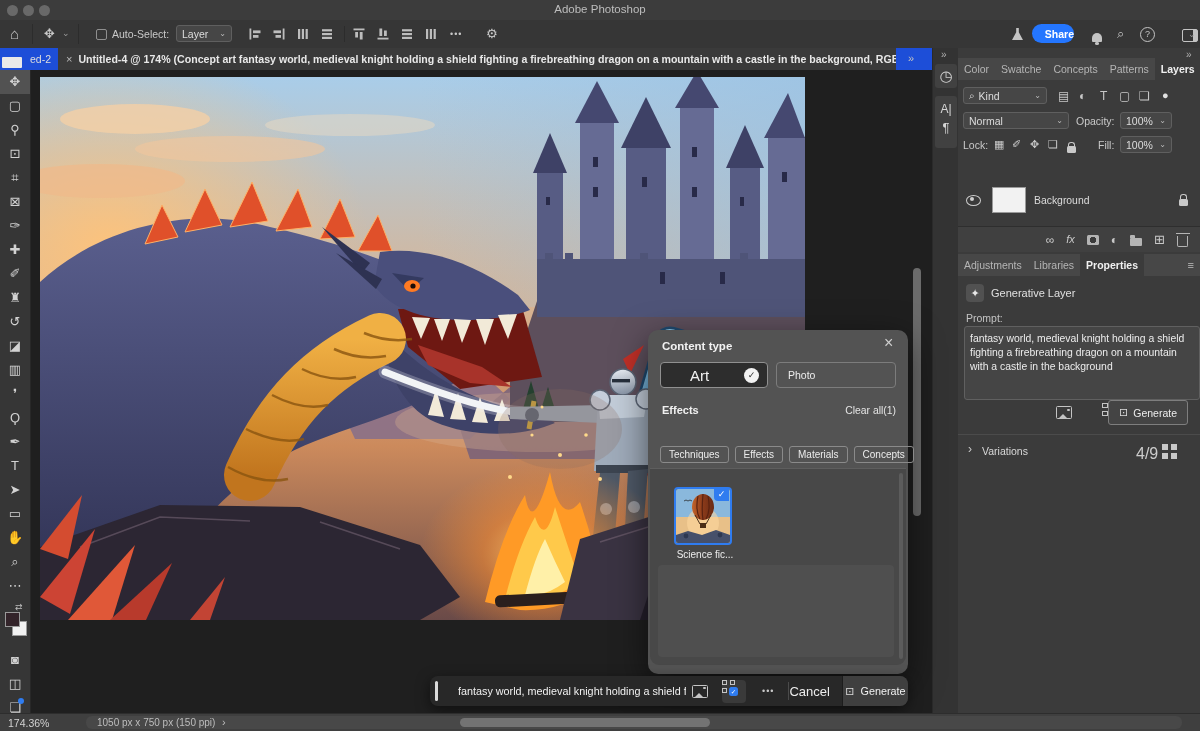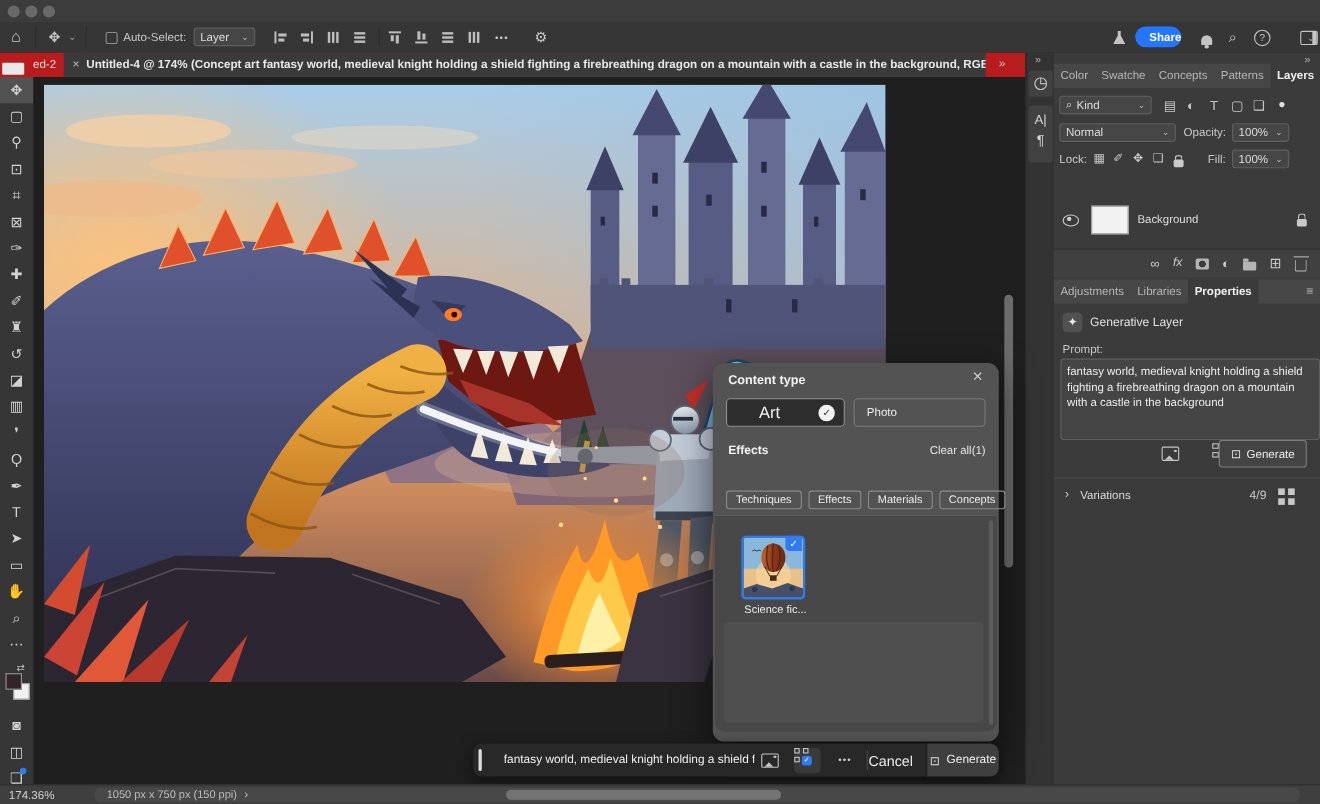--- a/index.html
+++ b/index.html
@@ -70,20 +70,21 @@
       </symbol>
 </defs>
   </svg>
 
 <div id="app">
 
   <div class="ab" style="left:0;top:0;width:1200px;height:20px;background:#3c3c3c;border-bottom:1px solid #2b2b2b">
     <span class="ab" style="left:7px;top:5px;width:11px;height:11px;border-radius:50%;background:#696969"></span>
     <span class="ab" style="left:23px;top:5px;width:11px;height:11px;border-radius:50%;background:#696969"></span>
     <span class="ab" style="left:39px;top:5px;width:11px;height:11px;border-radius:50%;background:#696969"></span>
+    <div class="ab tx" style="left:0;top:3px;width:1200px;text-align:center;font-size:11.5px;color:#bdbdbd">Adobe Photoshop</div>
   </div>
 
   <div class="ab" style="left:0;top:20px;width:1200px;height:28px;background:#363636;border-bottom:1px solid #2a2a2a">
     <span class="ab ic" style="left:10px;top:6px;font-size:15px">⌂</span>
     <span class="ab" style="left:32px;top:4px;width:1px;height:20px;background:#2c2c2c"></span>
     <span class="ab ic" style="left:44px;top:7px;font-size:13px">✥</span>
     <span class="ab ic" style="left:62px;top:9px;font-size:9px;color:#9a9a9a">⌄</span>
     <span class="ab" style="left:78px;top:4px;width:1px;height:20px;background:#2c2c2c"></span>
     <span class="ab chkbox" style="left:96px;top:9px"></span>
     <span class="ab tx" style="left:112px;top:8px;font-size:10.5px">Auto-Select:</span>
@@ -124,21 +125,21 @@
     <div class="ab" style="left:1032px;top:4px;width:42px;height:19px;background:#2476ff;border-radius:10px;display:flex;align-items:center;justify-content:flex-end">
       <span style="font-size:10.5px;font-weight:bold;color:#fff">Share</span>
     </div>
     <span class="ab bellic" style="left:1092px;top:8px"></span>
     <span class="ab ic" style="left:1117px;top:7px;font-size:13px">⌕</span>
     <span class="ab qic" style="left:1140px;top:7px">?</span>
     <span class="ab wsic" style="left:1168px;top:8px"></span>
     <span class="ab ic" style="left:1188px;top:10px;font-size:9px;color:#9a9a9a">⌄</span>
   </div>
 
-  <div class="ab" style="left:0;top:48px;width:932px;height:22px;background:#b91c1c">
+  <div class="ab" style="left:0;top:48px;width:932px;height:22px;background:#1d4ed8">
     <span class="ab" style="left:2px;top:9px;width:20px;height:11px;background:#e9e9e9;border-radius:1px"></span>
     <span class="ab tx" style="left:30px;top:5px;font-size:10.5px;color:#dedede">ed-2</span>
     <div class="ab" style="left:58px;top:0;width:838px;height:22px;background:#3a3a3a;display:flex;align-items:center;overflow:hidden">
       <span style="font-size:11px;color:#b9b9b9;padding:0 6px 0 8px">×</span>
       <span class="b" style="font-size:10.6px;color:#e8e8e8;white-space:nowrap">Untitled-4 @ 174% (Concept art fantasy world, medieval knight holding a shield fighting a firebreathing dragon on a mountain with a castle in the background, RGB/8) *</span>
     </div>
     <span class="ab ic" style="left:908px;top:5px;font-size:11px;color:#c0c0c0">»</span>
   </div>
 
   <div class="ab" id="toolbar">
@@ -479,21 +480,21 @@
       <span class="gc ab" style="left:124px;top:3px"><i class="s1"></i><i class="s2"></i><i class="s3"></i><em>✓</em></span>
       <div class="ab" style="left:150px;top:0;width:78px;height:23px;border:1px solid #7e7e7e;border-radius:3px;background:#444;display:flex;align-items:center;justify-content:center;gap:5px">
         <span style="font-size:11px;color:#dcdcdc">⊡</span>
         <span style="font-size:10.5px;color:#ececec">Generate</span>
       </div>
     </div>
     <div class="ab" style="left:0;top:386px;width:242px;height:1px;background:#4b4b4b"></div>
     <div class="ab" style="left:0;top:392px;width:242px;height:22px">
       <span class="ab ic" style="left:10px;top:3px;font-size:12px">›</span>
       <span class="ab tx" style="left:24px;top:5px;font-size:10.5px;color:#d8d8d8">Variations</span>
-      <span class="ab tx" style="left:178px;top:5px;font-size:11px;color:#cccccc">4/9</span>
+      <span class="ab tx" style="left:178px;top:5px;font-size:16px;color:#cccccc">4/9</span>
       <span class="g4 ab" style="left:204px;top:4px"></span>
     </div>
   </div>
 
   <div class="ab" style="left:648px;top:330px;width:260px;height:344px;background:#535353;border-radius:10px;box-shadow:0 10px 34px rgba(0,0,0,0.55)">
     <div class="ab b" style="left:14px;top:10px;font-size:11.5px;color:#f2f2f2">Content type</div>
     <span class="ab" style="left:236px;top:4px;font-size:16px;color:#cfcfcf">×</span>
     <div class="ab" style="left:12px;top:32px;width:108px;height:26px;background:#2d2d2d;border:1px solid #909090;border-radius:4px;display:flex;align-items:center;box-sizing:border-box">
       <span style="font-size:15px;color:#f2f2f2;margin-left:29px">Art</span>
       <span style="margin-left:auto;margin-right:8px;width:15px;height:15px;border-radius:50%;background:#f2f2f2;color:#2d2d2d;font-size:9px;font-weight:bold;text-align:center;line-height:15px">✓</span>

